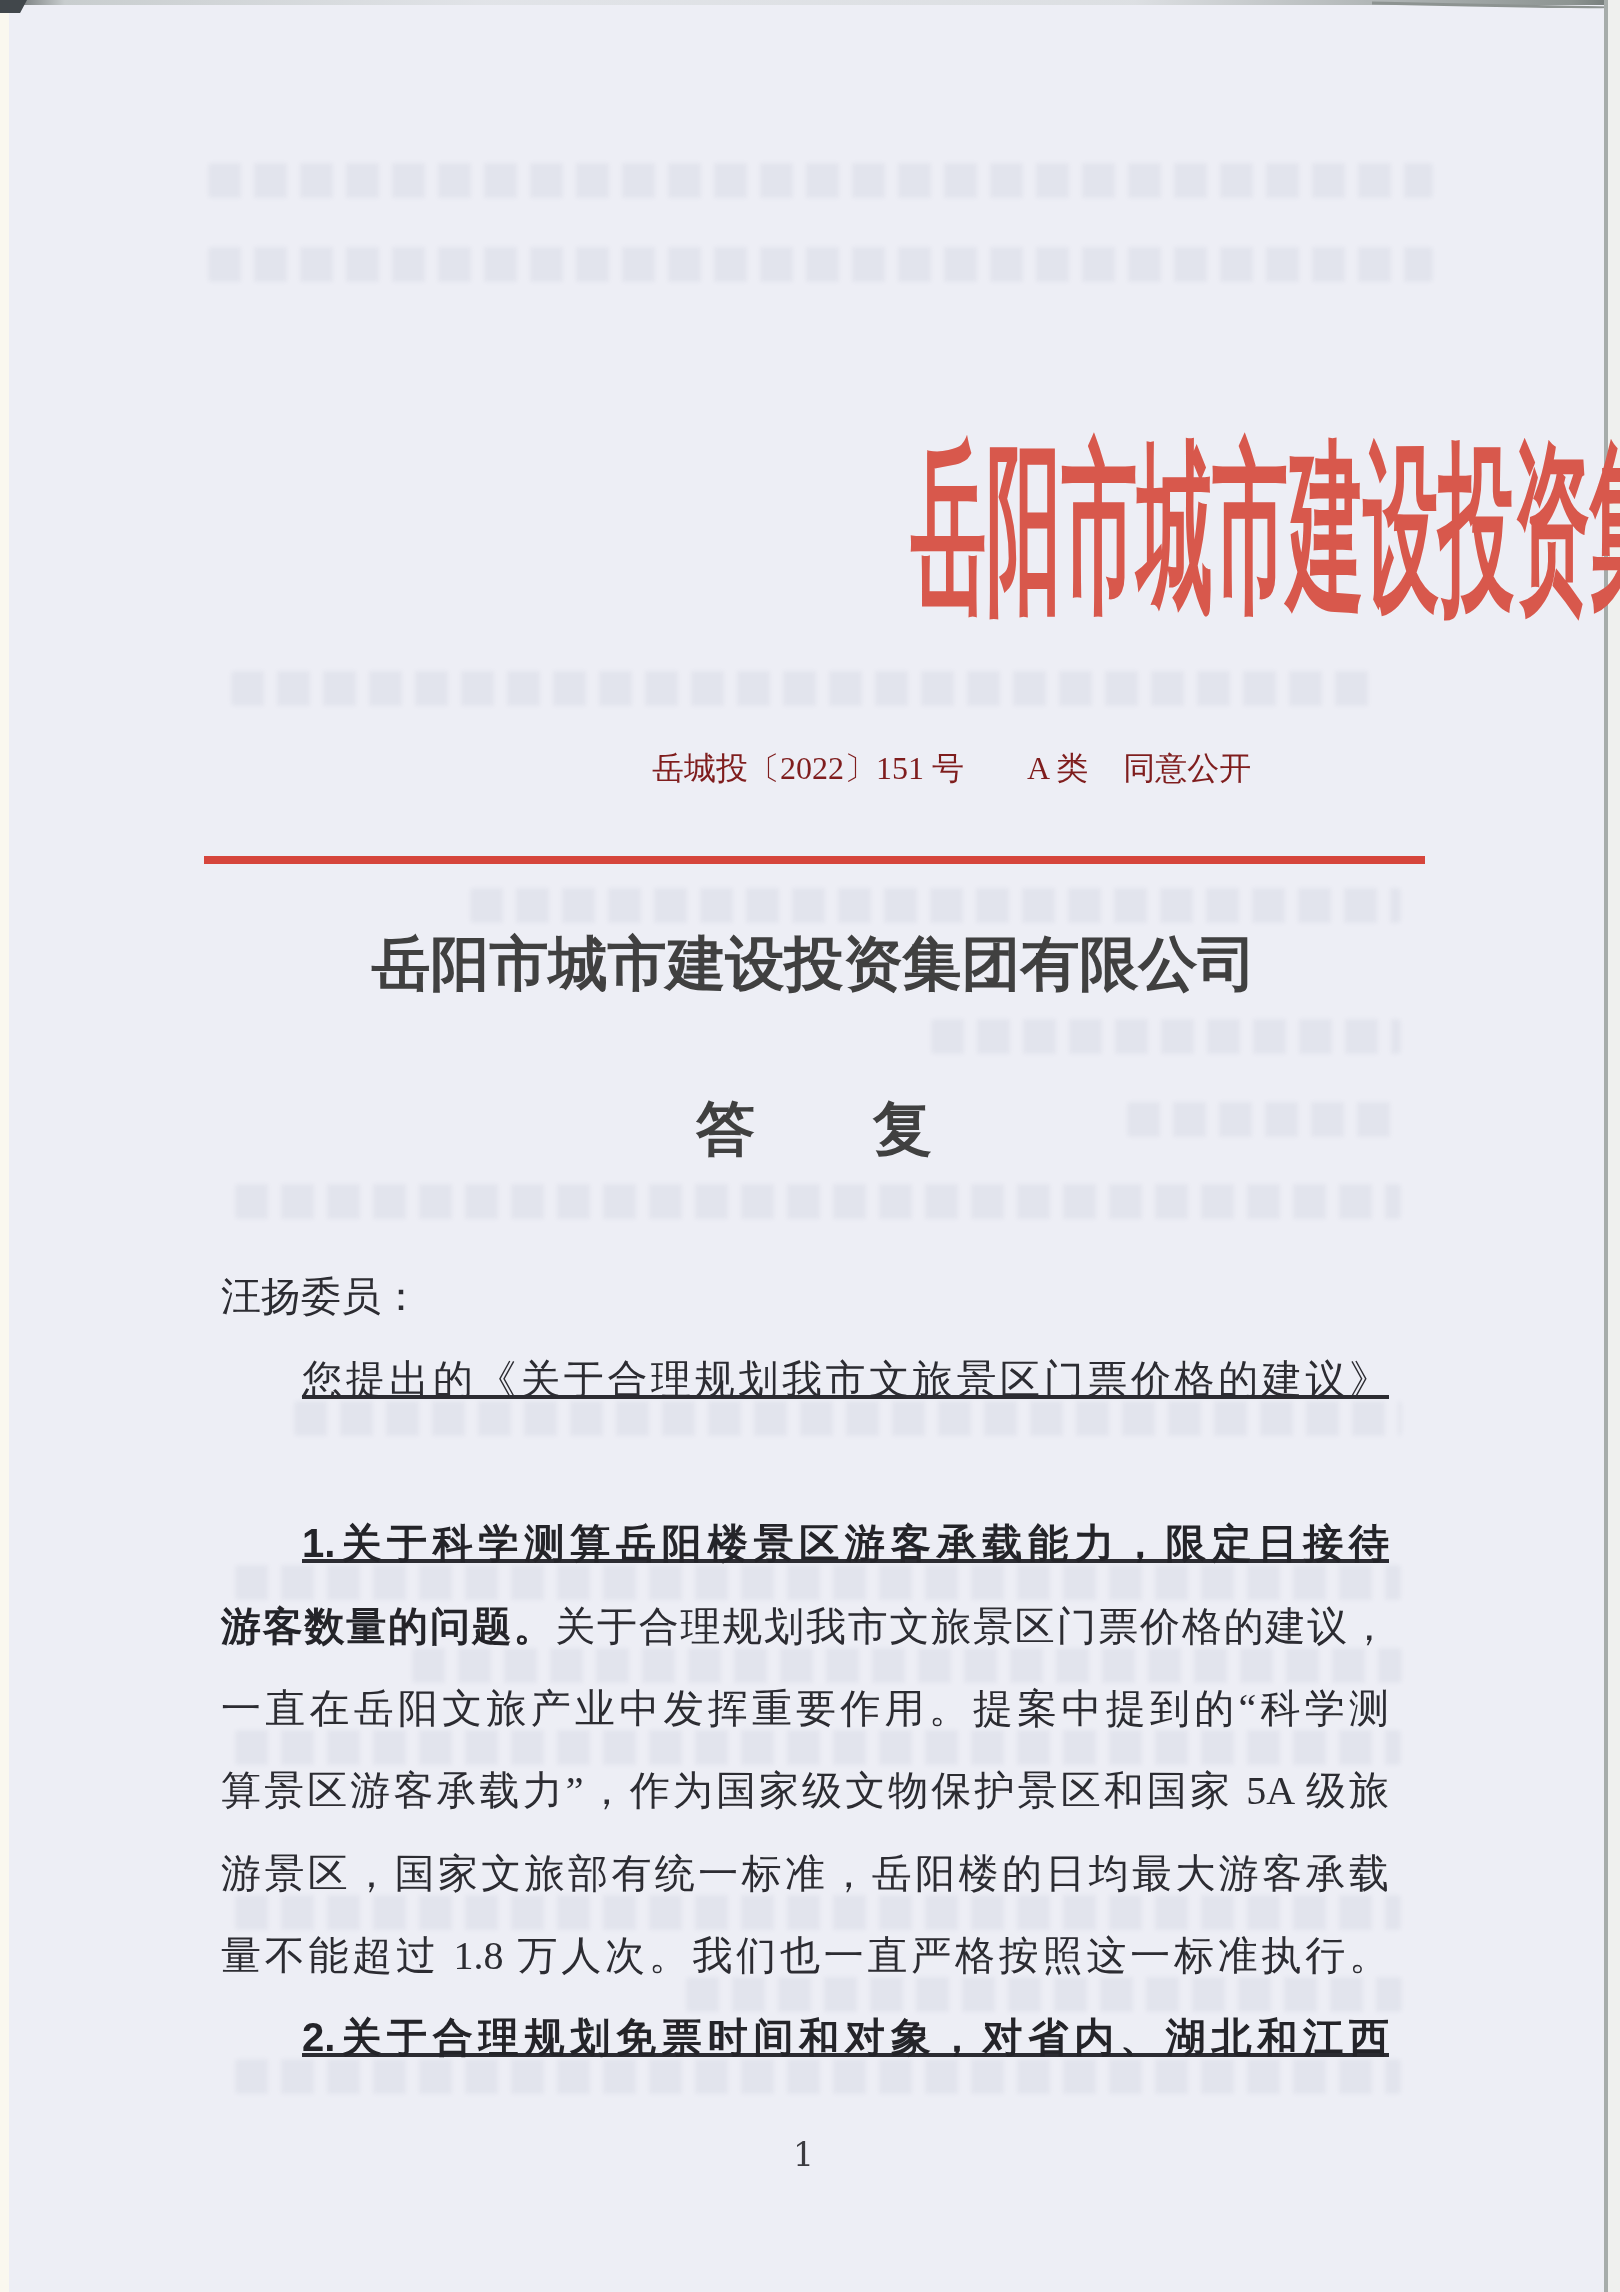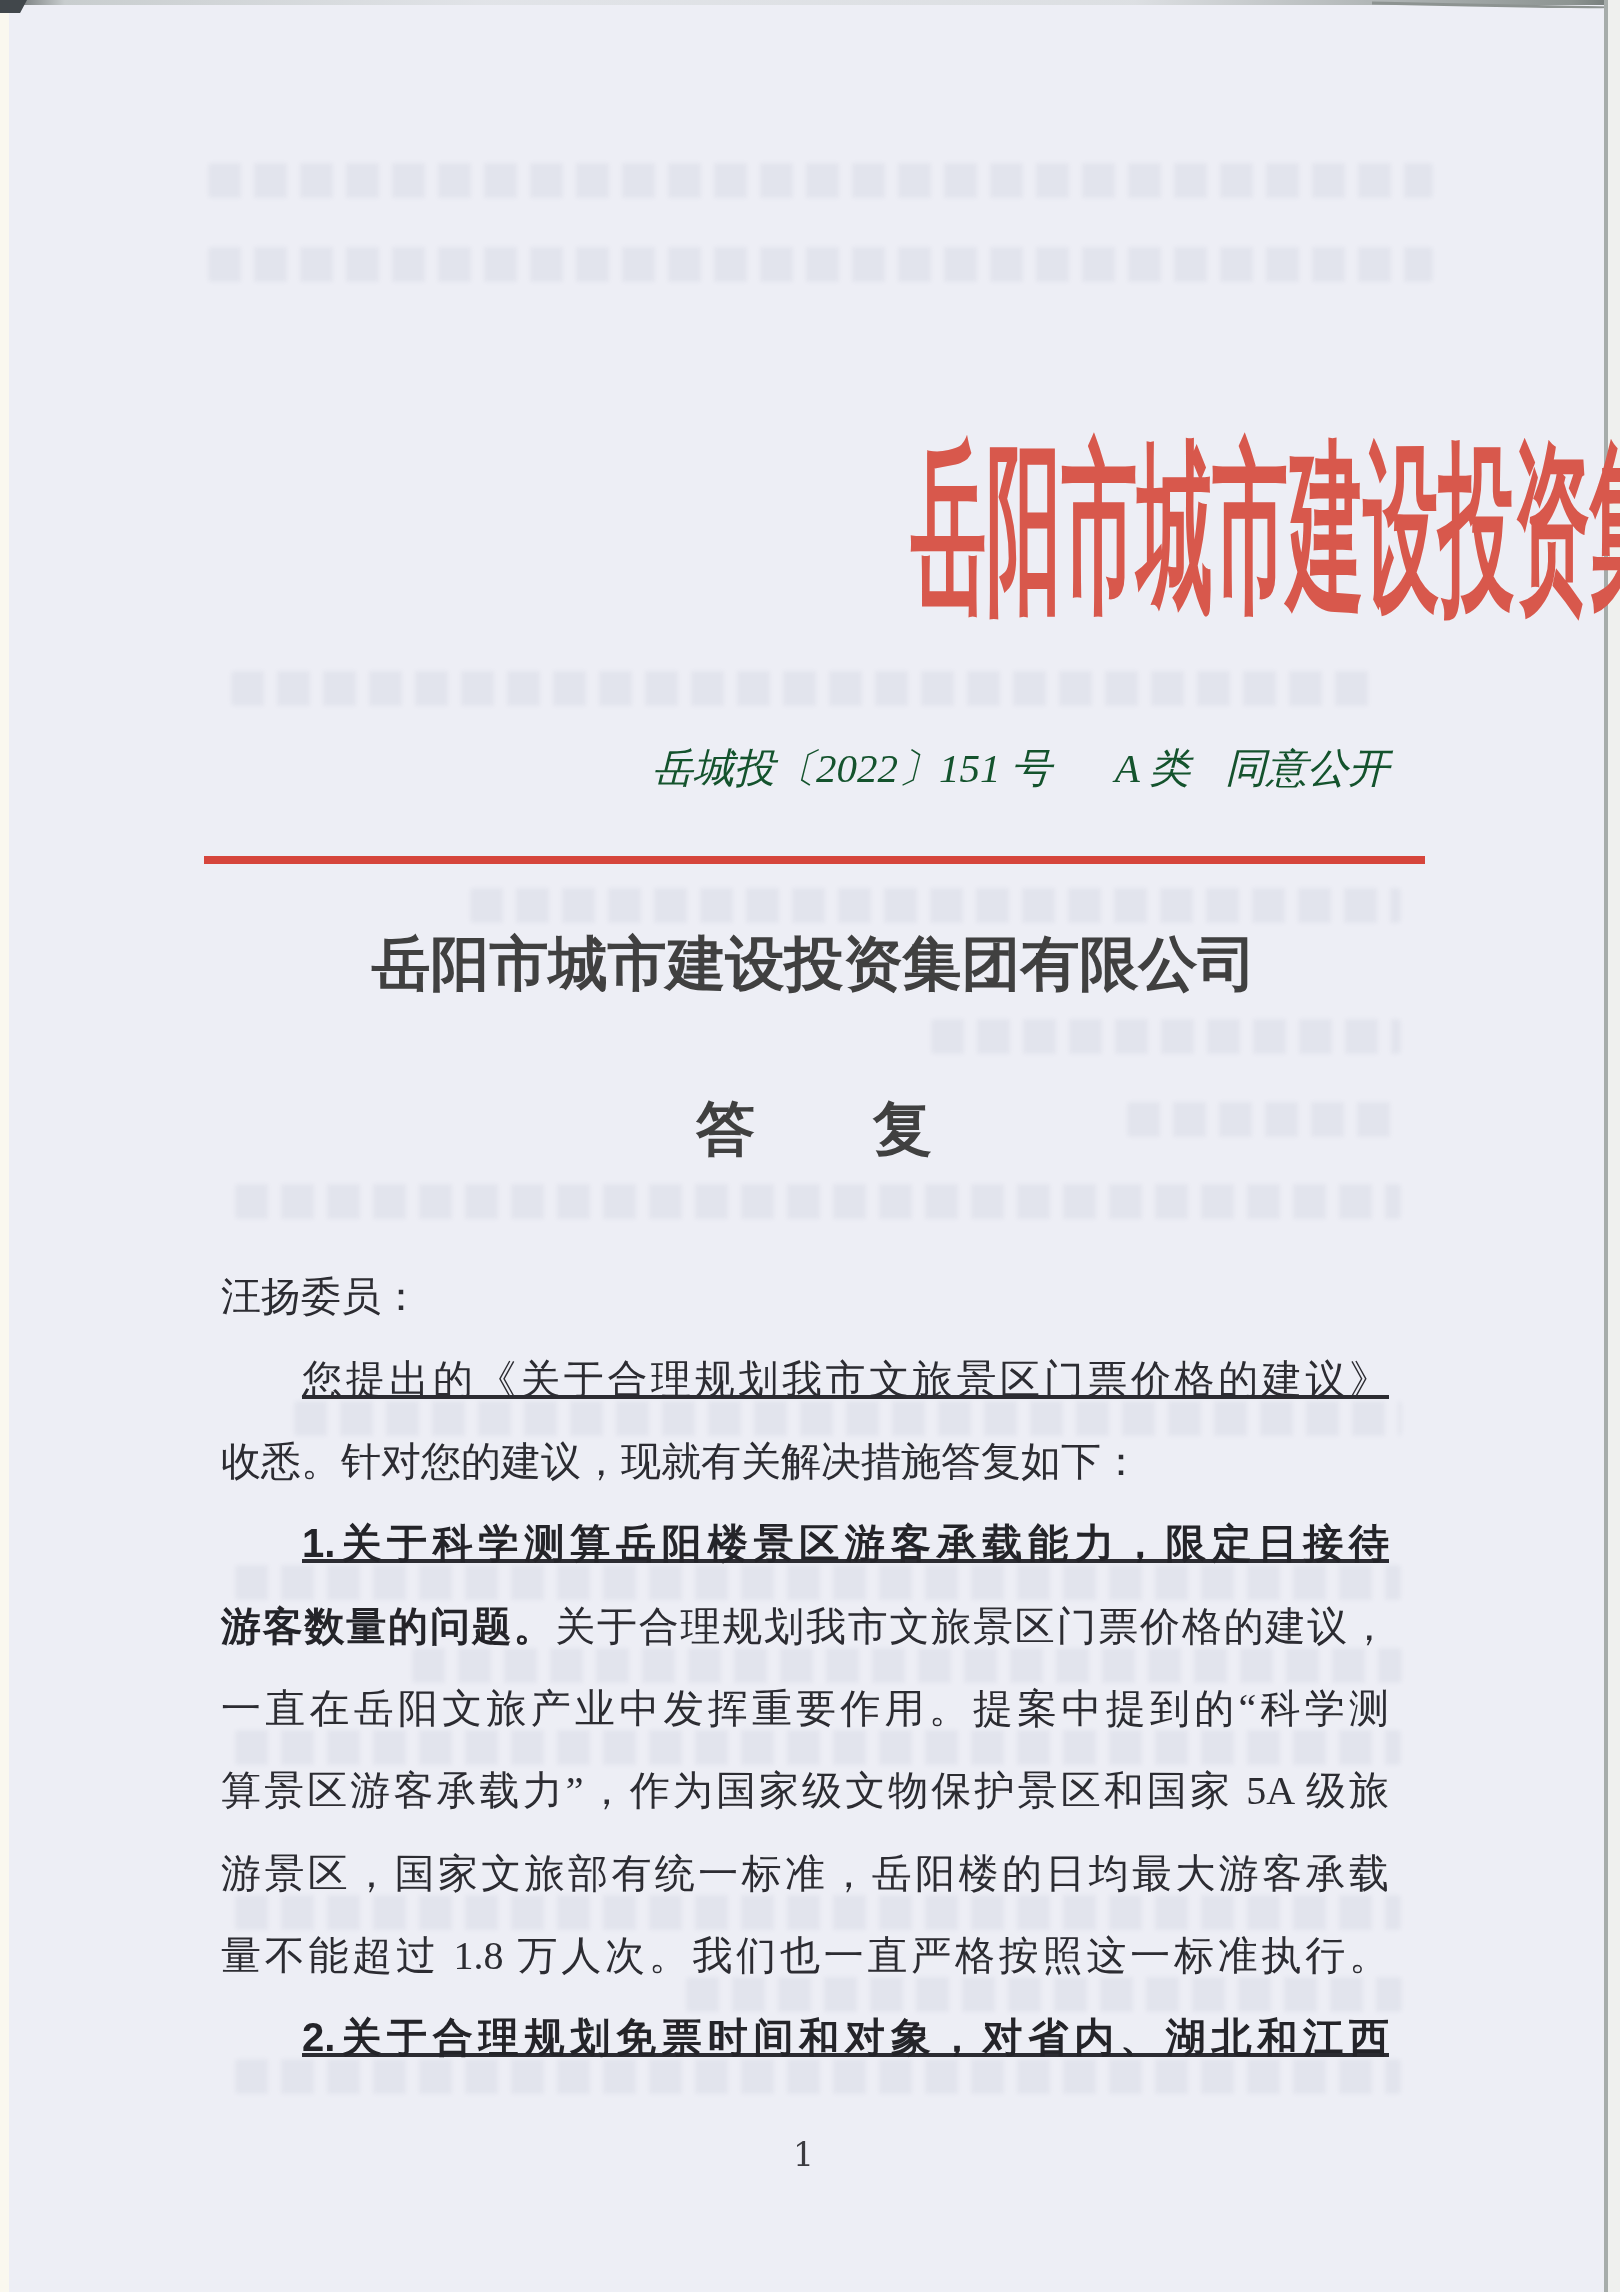--- a/index.html
+++ b/index.html
@@ -35,21 +35,21 @@
     display:inline-block;
     font-size:184px;line-height:184px;font-weight:700;
     color:#d8584c;
     transform:scaleX(.41);transform-origin:center;
     letter-spacing:0;
   }
 
   
   .docmeta{
     position:absolute;left:652px;top:743px;
-    font-size:41px;line-height:51px;color:#14532d;white-space:nowrap;font-style:italic;
+    font-size:32px;line-height:51px;color:#7f1d1d;white-space:nowrap;
   }
   .docmeta .m-cat{margin-left:63px;}
   .docmeta .m-pub{margin-left:35px;}
 
   .redrule{position:absolute;left:204px;top:856px;width:1221px;height:7.8px;background:#d6453c;}
 
   
   .doctitle{
     position:absolute;left:169px;width:1290px;text-align:center;
     font-size:59px;line-height:67px;font-weight:700;color:#404040;
@@ -121,21 +121,20 @@
 
   <div class="redrule"></div>
 
   <div class="doctitle t1">岳阳市城市建设投资集团有限公司</div>
   <div class="doctitle t3">答　　复</div>
 
   <div class="bl l0">汪扬委员：</div>
 
   <div class="bl l1 jl ind"><span>您提出的《关于合理规划我市文旅景区门票价格的建议》</span></div>
 
-  <div class="bl l2"><span>收悉。针对您的建议，现就有关解决措施答复如下：</span></div>
 
   <div class="bl l3 jl ind"><span class="seg-b">1.关于科学测算岳阳楼景区游客承载能力，限定日接待</span></div>
 
   <div class="bl l4 jl"><span class="seg-b">游客数量的问题。</span><span>关于合理规划我市文旅景区门票价格的建议，</span></div>
 
   <div class="bl l5 jl"><span>一直在岳阳文旅产业中发挥重要作用。提案中提到的“科学测</span></div>
 
   <div class="bl l6 jl"><span>算景区游客承载力”，作为国家级文物保护景区和国家 5A 级旅</span></div>
 
   <div class="bl l7 jl"><span>游景区，国家文旅部有统一标准，岳阳楼的日均最大游客承载</span></div>

